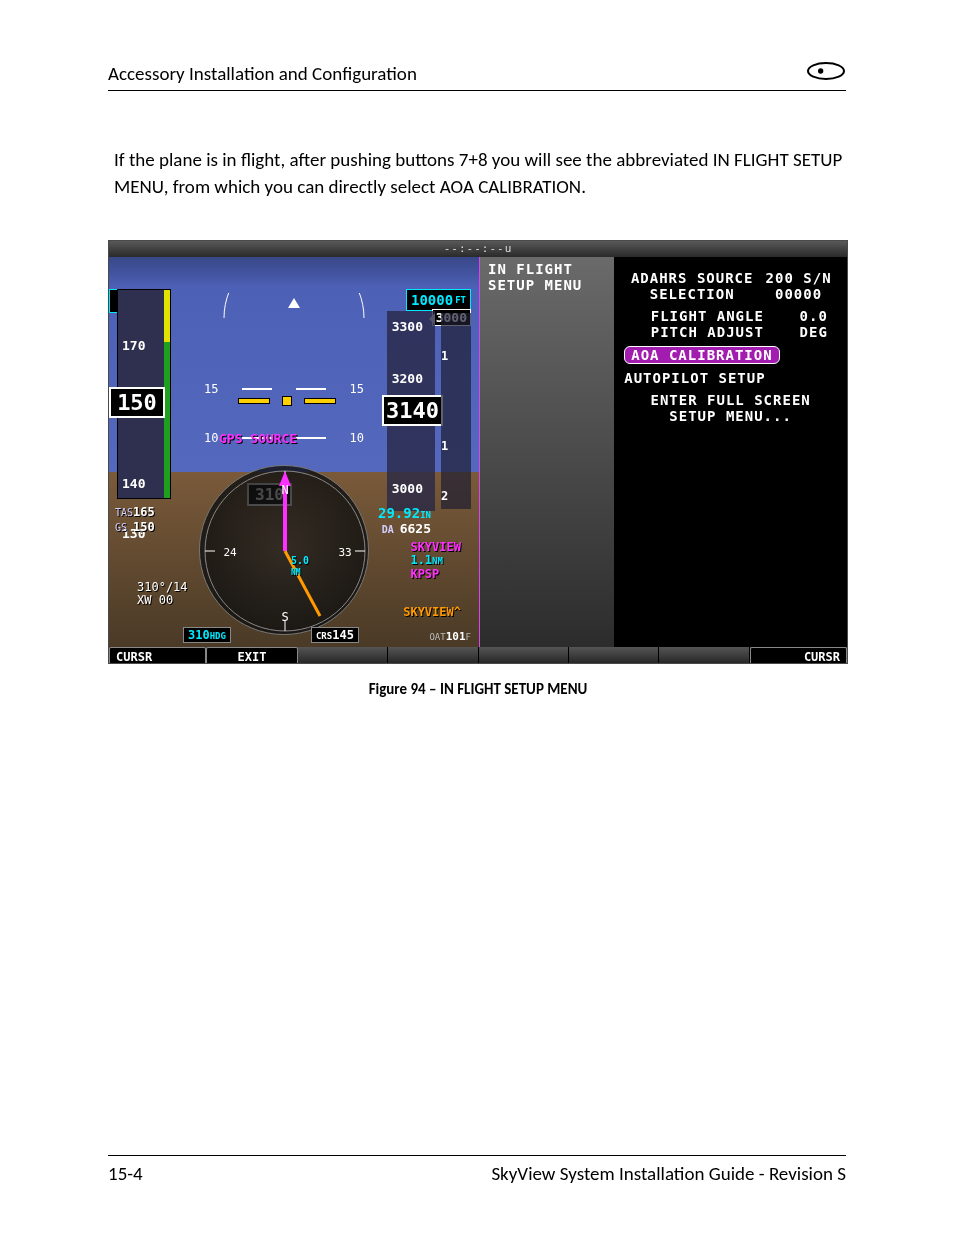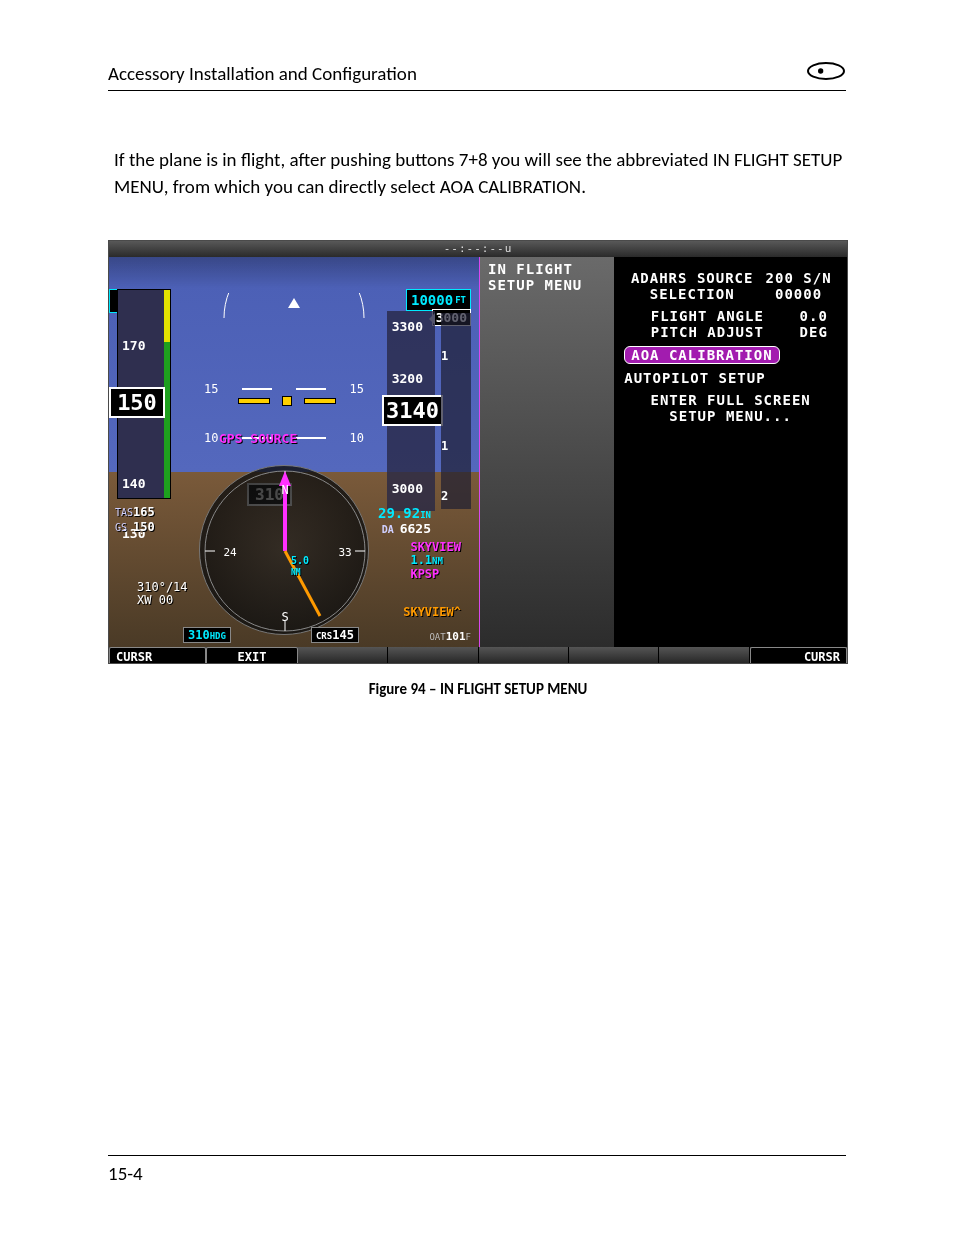--- a/index.html
+++ b/index.html
@@ -338,14 +338,15 @@
         <div class="cell filled end">CURSR</div>
       </div>
     </div>
     <div class="caption">Figure 94 – IN FLIGHT SETUP MENU</div>
   </div>
 
   <div class="spacer"></div>
 
   <div class="footer-row">
     <div>15-4</div>
+    <div>SkyView System Installation Guide - Revision S</div>
   </div>
 </div>
 
 </body></html>

